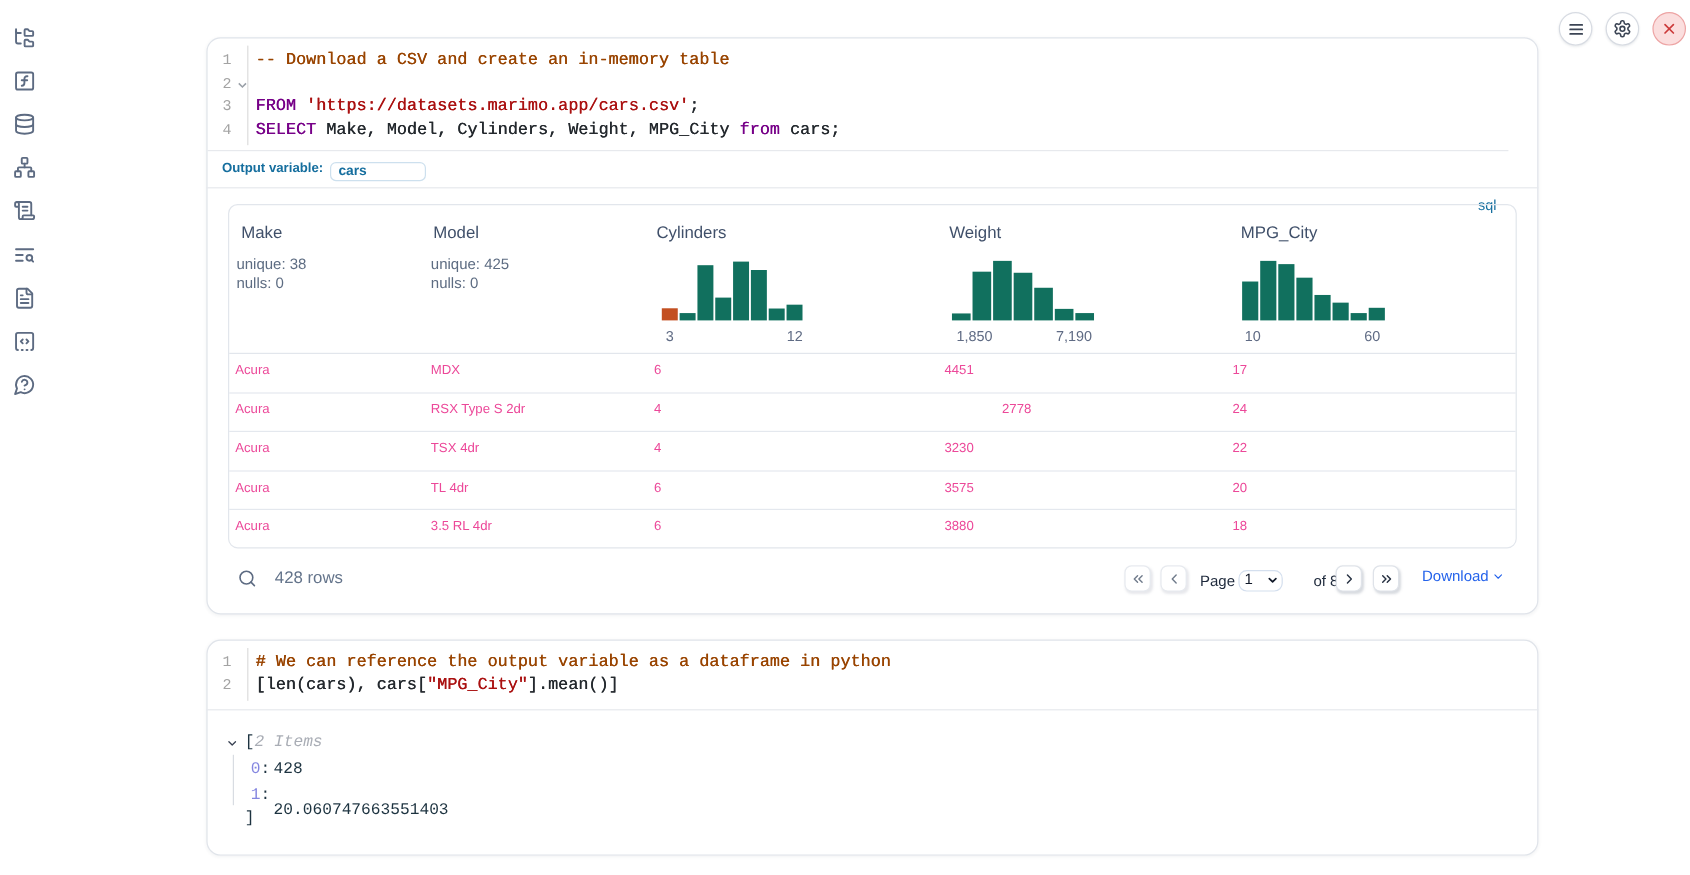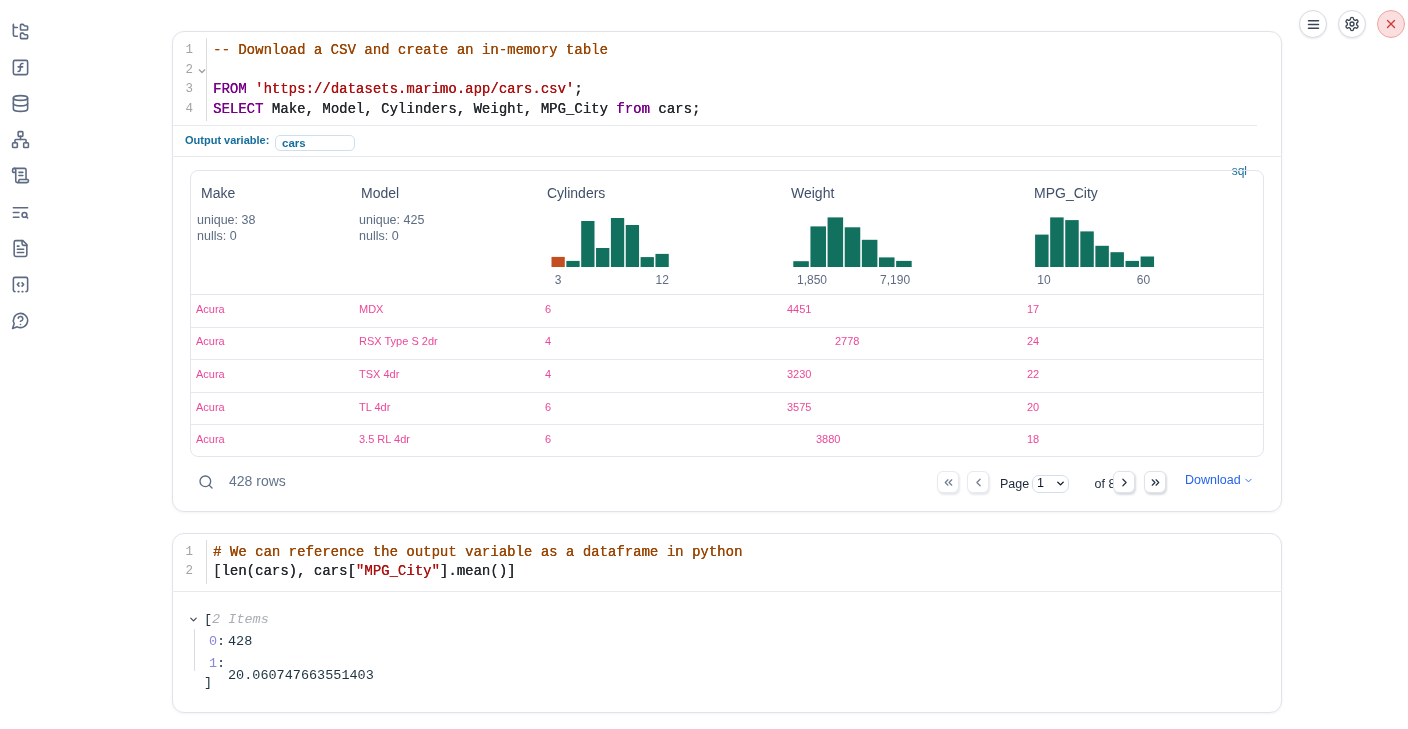--- a/index.html
+++ b/index.html
@@ -189,21 +189,21 @@
     <div class="sep" style="top:220.8px; width:1072px; background:#e4e8ee;"></div>
     <div class="rowtxt" style="left:5px; top:229.6px;">Acura</div>
       <div class="rowtxt" style="left:168px; top:229.6px;">TL 4dr</div>
       <div class="rowtxt" style="left:354px; top:229.6px;">6</div>
       <div class="rowtxt" style="left:596px; top:229.6px;">3575</div>
       <div class="rowtxt" style="left:836px; top:229.6px;">20</div>
     <div class="sep" style="top:253.4px; width:1072px; background:#e4e8ee;"></div>
     <div class="rowtxt" style="left:5px; top:262.2px;">Acura</div>
       <div class="rowtxt" style="left:168px; top:262.2px;">3.5 RL 4dr</div>
       <div class="rowtxt" style="left:354px; top:262.2px;">6</div>
-      <div class="rowtxt" style="left:596px; top:262.2px;margin-left:29px;">3880</div>
+      <div class="rowtxt" style="left:596px; top:262.2px;">3880</div>
       <div class="rowtxt" style="left:836px; top:262.2px;">18</div>
   </div>
 
   <svg class="abs" style="left:24.5px; top:441.5px;" width="16" height="16" viewBox="0 0 24 24" fill="none" stroke="#5d6b82" stroke-width="2" stroke-linecap="round">
       <circle cx="11" cy="11" r="8"></circle>
       <path d="m21 21-4.3-4.3"></path>
     </svg>
   <div class="abs" style="left:56px; top:441px; font-size:14px; color:#64748b;">428 rows</div>
   <div class="pgbtn dis" style="left:764px; top:439px;">
       <svg width="13" height="13" viewBox="0 0 24 24" fill="none" stroke="#717c8c" stroke-width="2.2" stroke-linecap="round" stroke-linejoin="round">

